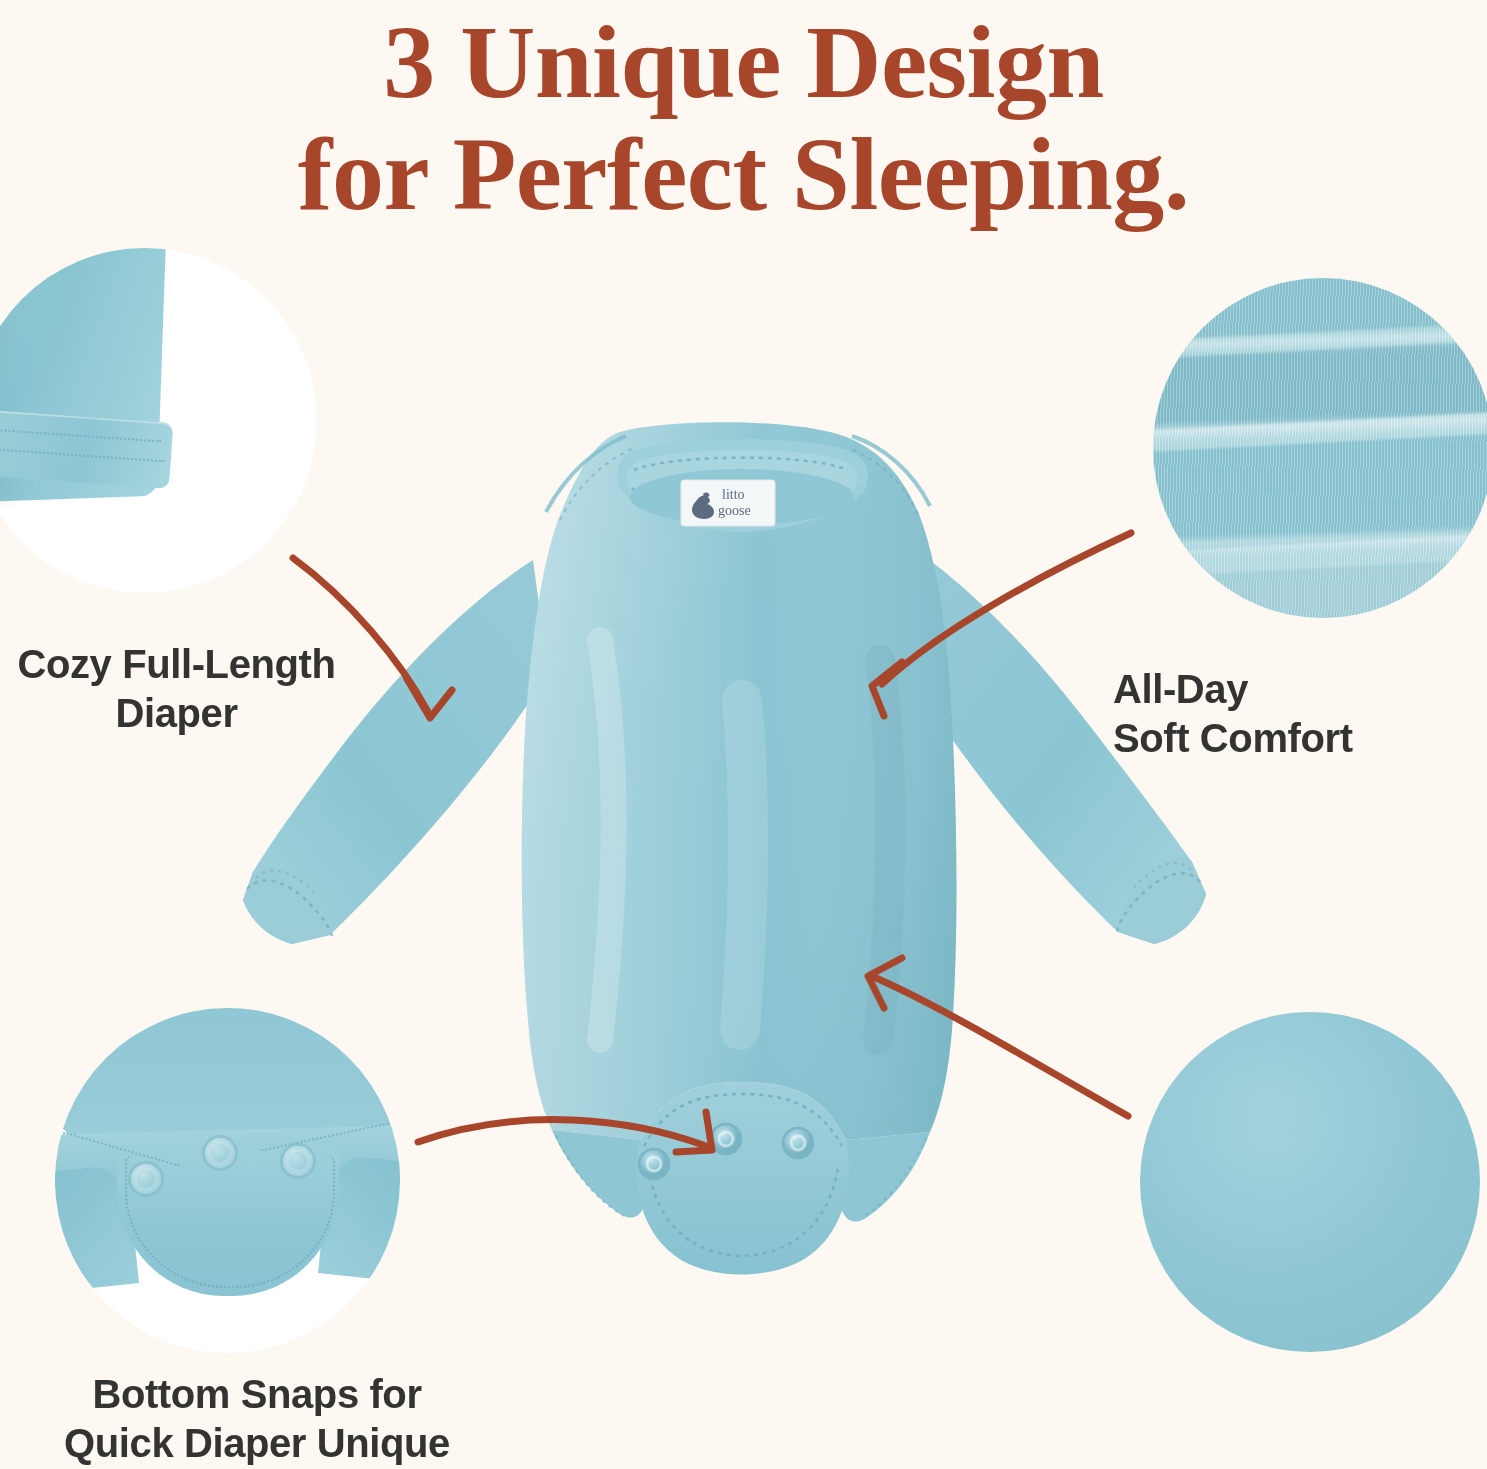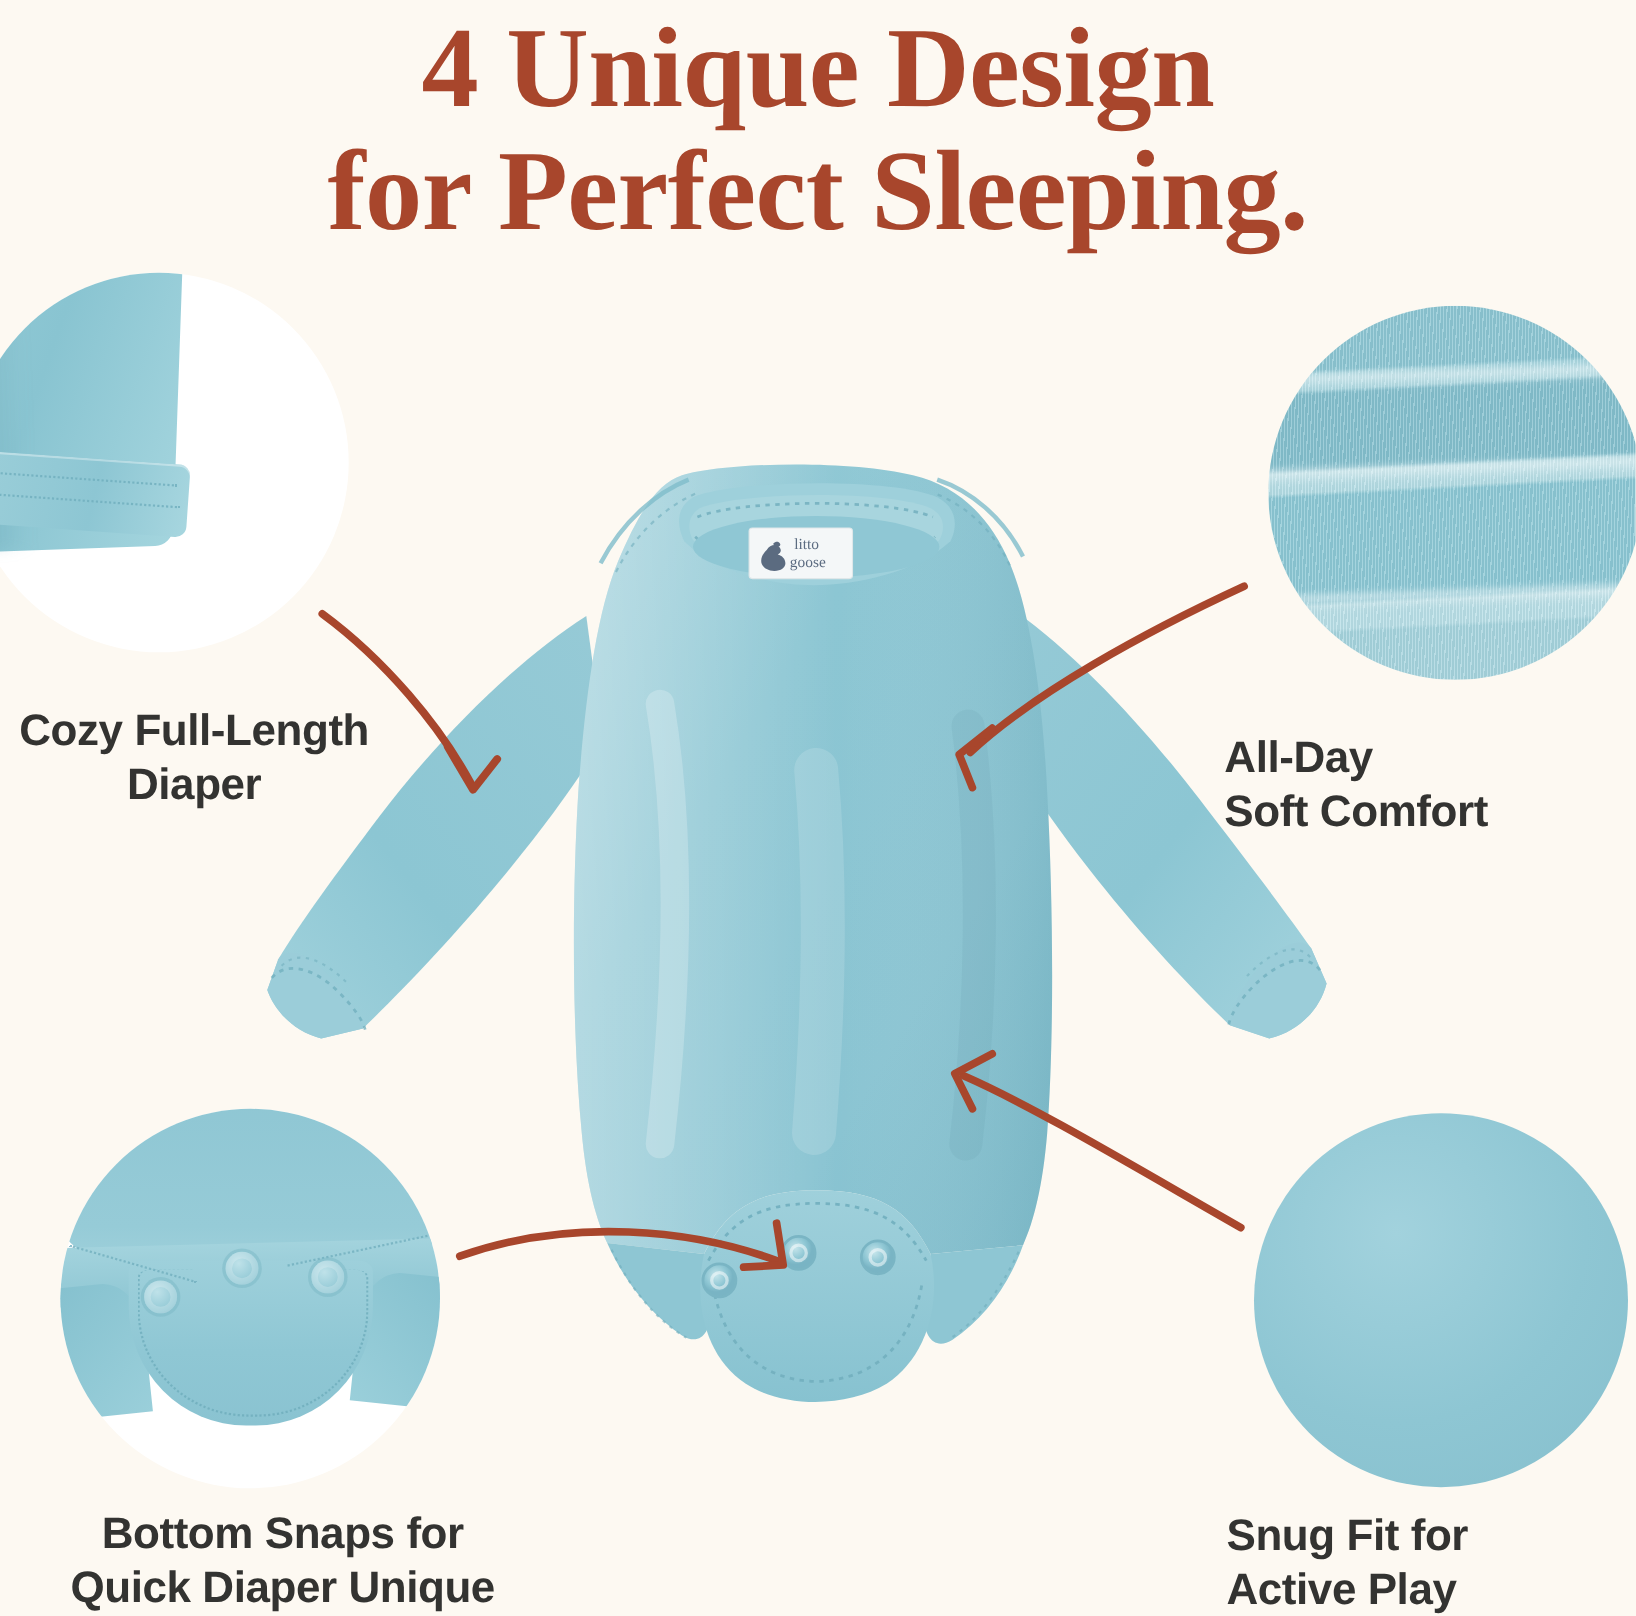--- a/index.html
+++ b/index.html
@@ -214,21 +214,21 @@
     width: 1487px; height: 1469px;
     pointer-events: none;
   }
 </style>
 </head>
 <body>
 
 <div id="page">
 
   <div class="headline">
-    <span class="l1">4 Unique Design</span>
+    <span class="l1">3 Unique Design</span>
     <span class="l2">for Perfect Sleeping.</span>
   </div>
 
   <div class="inset inset-tl">
     <div class="cuff-photo">
       <div class="cuff-body"></div>
       <div class="cuff-shadow"></div>
       <div class="cuff-hem"></div>
       <div class="cuff-stitch"></div>
       <div class="cuff-stitch s2"></div>
@@ -449,16 +449,14 @@
       </g>
     </g>
   </svg>
 
   <div class="label label-tl">Cozy Full-Length
 Diaper</div>
   <div class="label label-tr">All-Day
 Soft Comfort</div>
   <div class="label label-bl">Bottom Snaps for
 Quick Diaper Unique</div>
-  <div class="label label-br">Snug Fit for
-Active Play</div>
 
 </div>
 
 </body></html>

